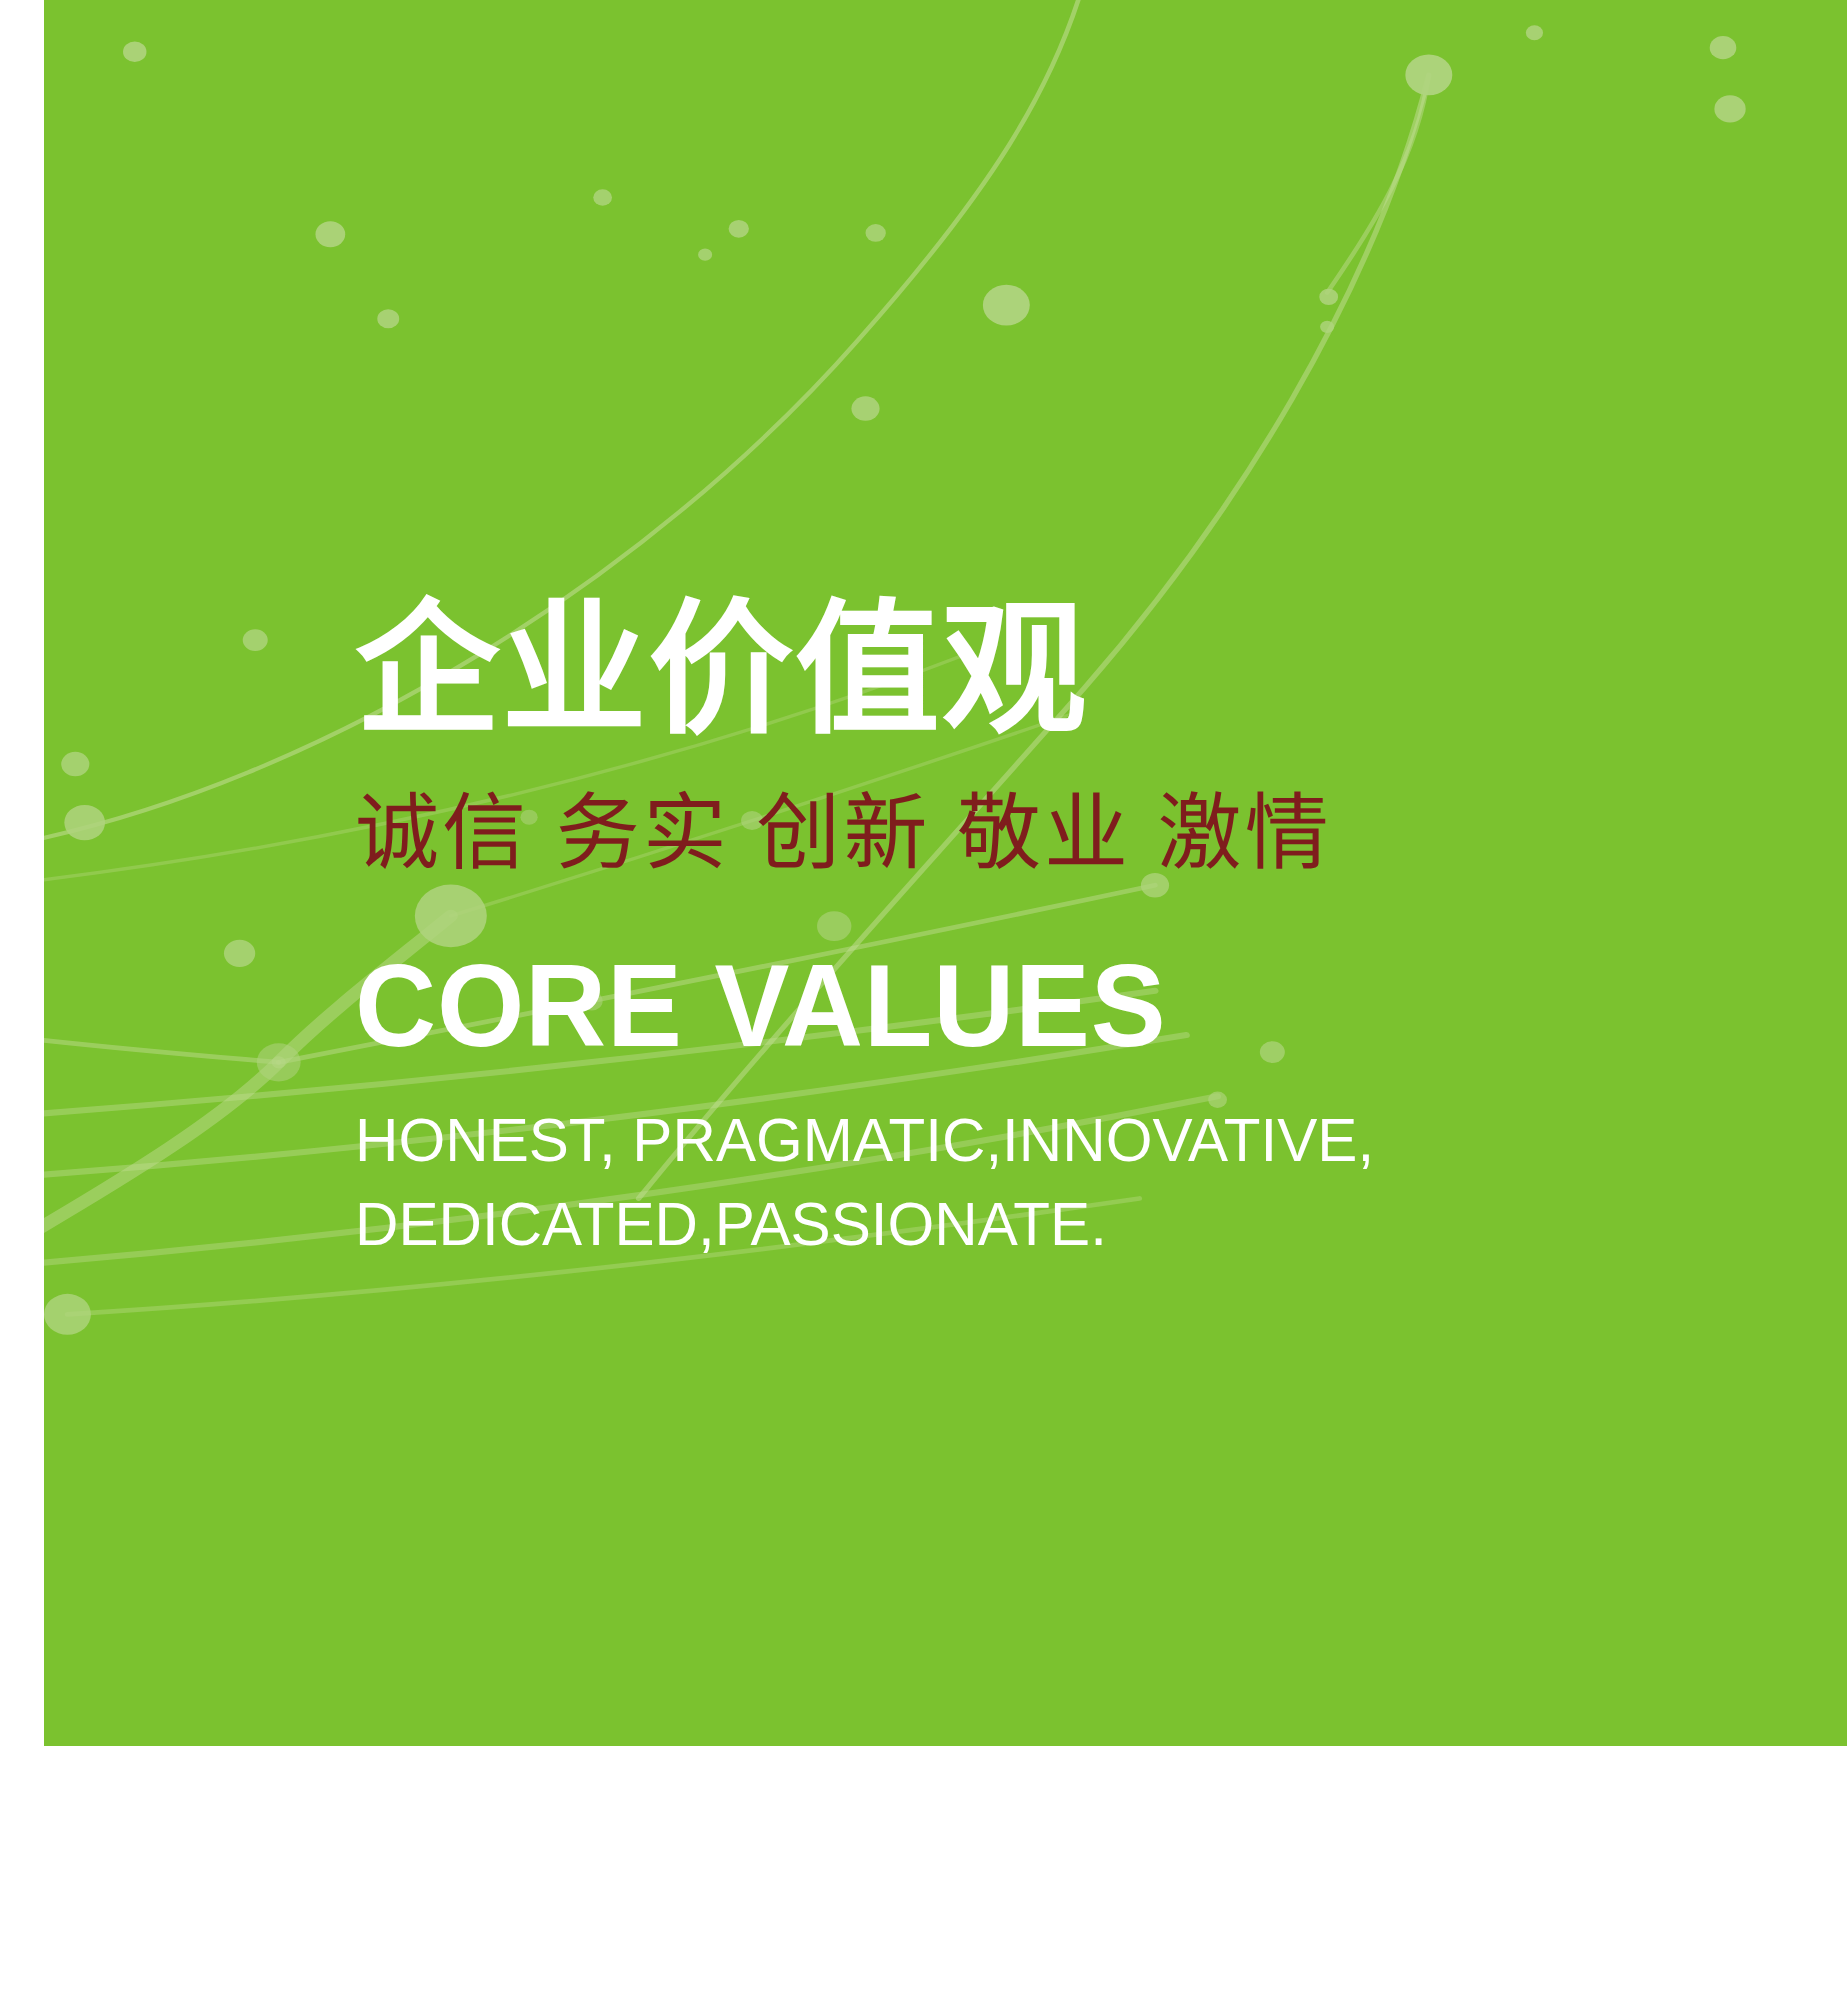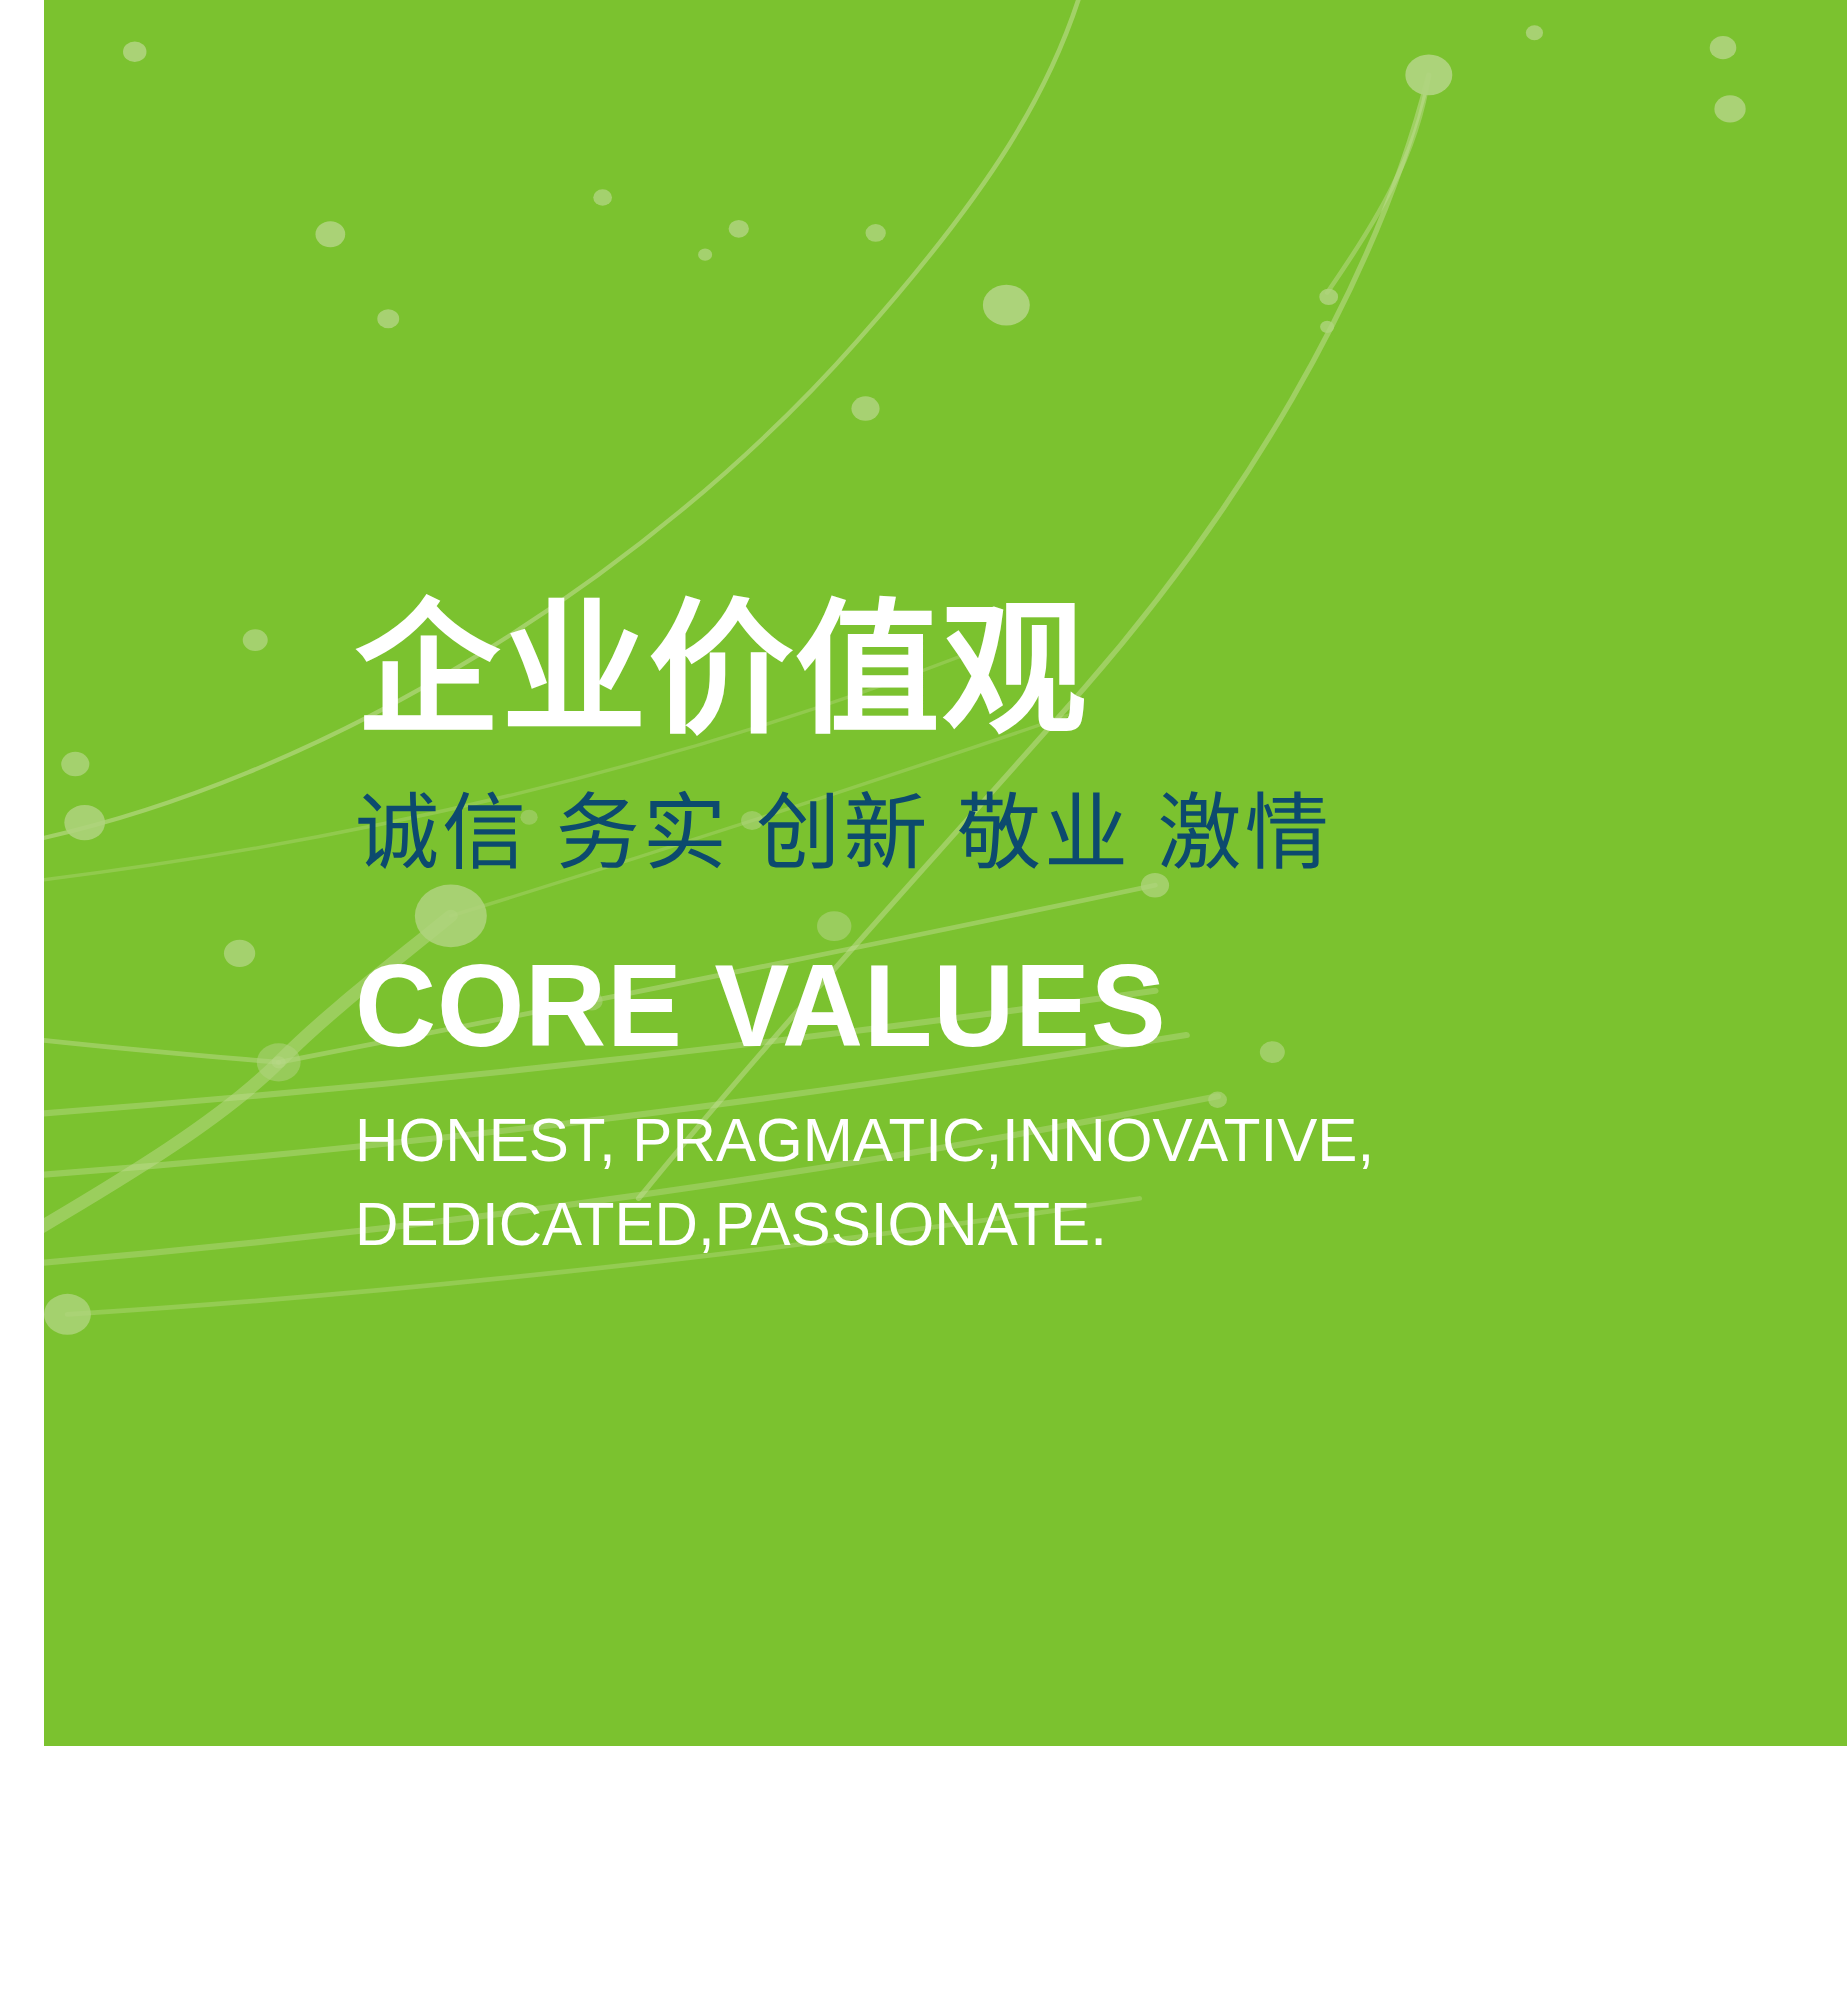--- a/index.html
+++ b/index.html
@@ -41,21 +41,21 @@
     color: #ffffff;
     font-size: 145px;
     font-weight: 700;
     line-height: 1.06;
     letter-spacing: 1.6px;
     white-space: nowrap;
     margin: 0;
   }
 
   .cn-subtitle {
-    color: #0c4a6e;
+    color: #7f1d1d;
     font-size: 84px;
     font-weight: 400;
     line-height: 1.18;
     letter-spacing: 3.1px;
     white-space: nowrap;
     margin: 36px 0 0 0;
   }
 
   .en-title {
     color: #ffffff;

